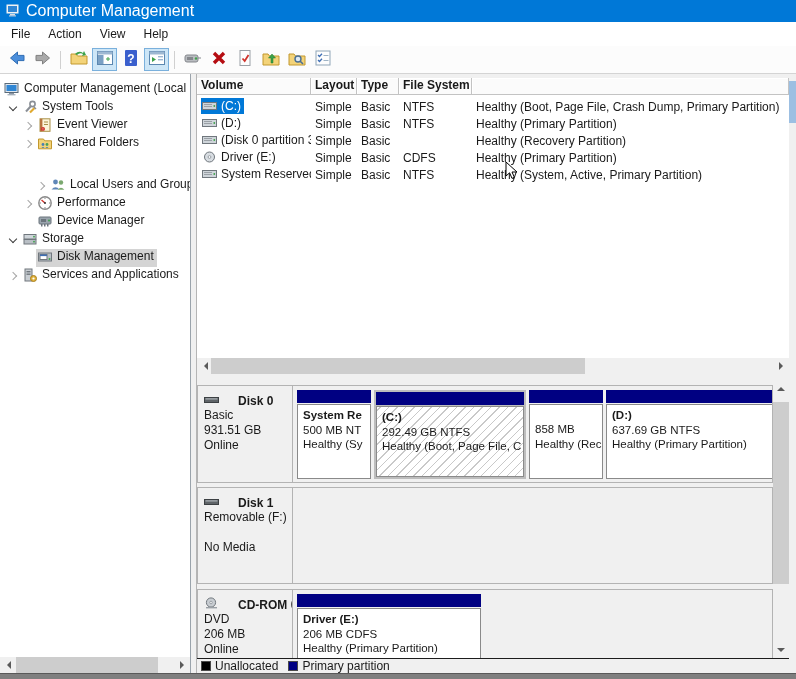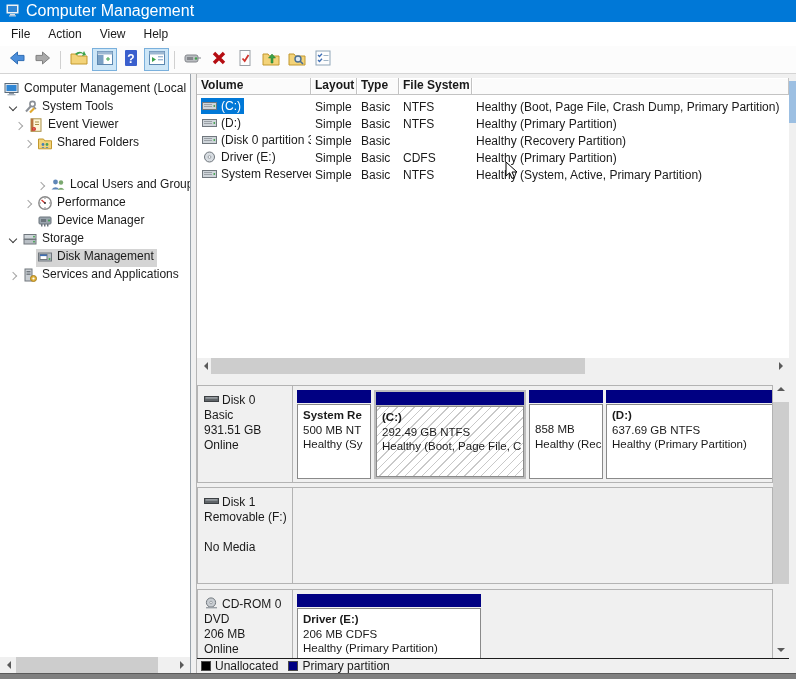--- a/index.html
+++ b/index.html
@@ -62,21 +62,21 @@
   .vcell{flex:none;padding-left:4px;box-sizing:border-box;white-space:nowrap;overflow:hidden;}
   .vol-item{display:inline-flex;align-items:center;gap:4px;height:16px;padding:0 3px 0 1px;}
   .vol-item.sel{background:#0078d7;color:#fff;}
   .vicon{width:15px;height:12px;flex:none;}
 
   
   #graph-pane{position:absolute;left:0;right:0;top:306px;bottom:15px;background:#f0f0f0;overflow:hidden;}
   #disk-rows{position:absolute;left:0;top:0;right:16px;bottom:0;}
   .disk-row{position:absolute;left:0;right:0;display:flex;border:1px solid #b3b3b3;background:#f0f0f0;box-sizing:border-box;}
   .disk-info{width:95px;flex:none;border-right:1px solid #b3b3b3;box-sizing:border-box;padding:7px 0 0 6px;overflow:hidden;}
-  .disk-name{font-weight:normal;display:flex;align-items:flex-start;gap:3px;height:15px;white-space:nowrap;}
+  .disk-name{font-weight:bold;display:flex;align-items:flex-end;gap:19px;height:15px;white-space:nowrap;}
   .disk-line{height:15px;line-height:15px;white-space:nowrap;}
   .part-area{flex:1;padding:4px 3px 3px 4px;display:flex;gap:3px;box-sizing:border-box;overflow:hidden;}
   .part{flex:none;display:flex;flex-direction:column;box-sizing:border-box;}
   .part.sel{background:#bdbdbd;padding:2px;}
   .part-bar{height:13px;flex:none;}
   .part-body{flex:1;background:#fff;border:1px solid #8a8a8a;margin-top:1px;padding:3px 12px 0 5px;
     font-size:11.5px;line-height:14.5px;white-space:nowrap;overflow:hidden;}
   .part-body.hatch{background:repeating-linear-gradient(-45deg,#ffffff 0px,#ffffff 5px,#c9c9c9 5px,#c9c9c9 6px);}
   .part-title{font-weight:bold;min-height:14px;}
 
@@ -224,21 +224,21 @@
           <span class="tree-hl">
             <span class="ticon"><svg width="16" height="16" viewBox="0 0 16 16">
                 <circle cx="10.5" cy="5" r="2.6" fill="none" stroke="#8a8f96" stroke-width="1.6"></circle>
                 <path d="M9 7 L4 12.5" stroke="#8a8f96" stroke-width="2"></path>
                 <path d="M12.5 9 L8 13.5" stroke="#e0a92f" stroke-width="2.2"></path>
                 <path d="M12 8 l2 2" stroke="#8a8f96" stroke-width="1.4"></path>
               </svg></span>
             <span>System Tools</span>
           </span>
         </div>
-        <div class="tree-row" style="padding-left: 12px;">
+        <div class="tree-row" style="padding-left: 21px;">
           <span class="exp">
             <span class="chev"></span>
           </span>
           <span class="tree-hl">
             <span class="ticon"><svg width="16" height="16" viewBox="0 0 16 16">
                 <rect x="3" y="1.8" width="10" height="12.5" fill="#fdf5d8" stroke="#a98f47"></rect>
                 <rect x="3" y="1.8" width="2.4" height="12.5" fill="#b8743e"></rect>
                 <path d="M7 5 h4 M7 7.5 h4" stroke="#a98f47"></path>
                 <circle cx="6" cy="12" r="2" fill="#d0342c"></circle>
                 <text x="6" y="13.6" font-size="3.4" fill="#fff" text-anchor="middle" font-family="Liberation Sans, sans-serif">!</text>

